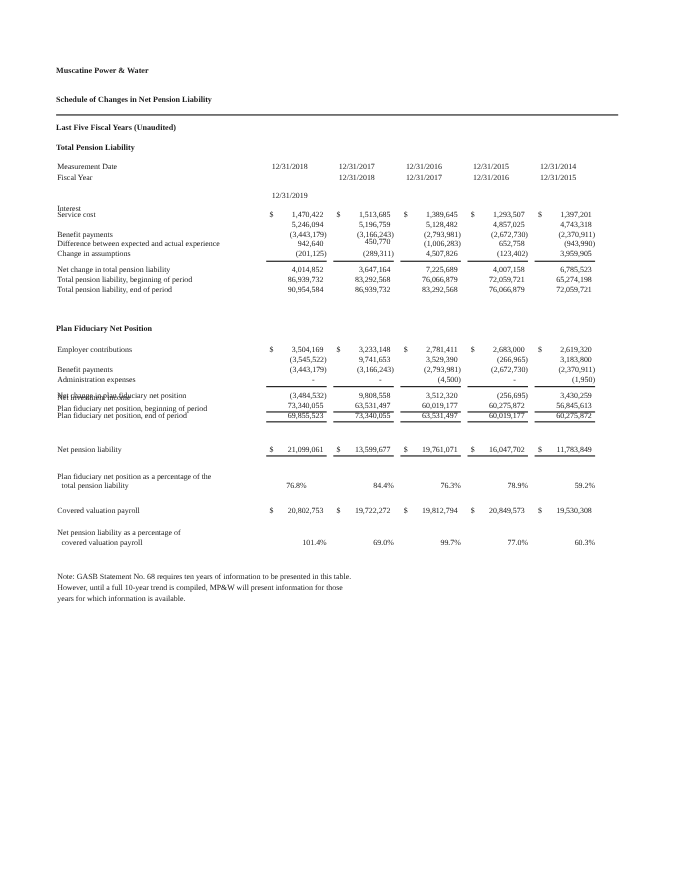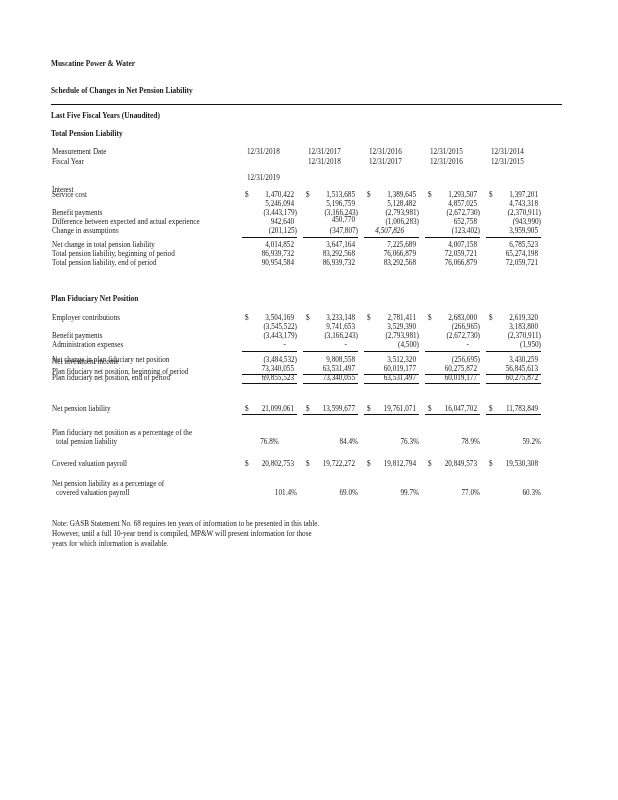--- a/index.html
+++ b/index.html
@@ -66,22 +66,22 @@
     <div class="cell" style="left:425px; top:209px; padding-right:0px; box-sizing:border-box;"><span>(2,672,730)</span></div>
     <div class="cell" style="left:486px; top:209px; padding-right:0px; box-sizing:border-box;"><span>(2,370,911)</span></div>
     <div class="lbl" style="top:218px;">Difference between expected and actual experience</div>
     <div class="cell" style="left:242px; top:218px; padding-right:3px; box-sizing:border-box;"><span>942,640</span></div>
     <div class="cell" style="left:303px; top:216px; padding-right:3px; box-sizing:border-box;"><span>450,770</span></div>
     <div class="cell" style="left:364px; top:218px; padding-right:0px; box-sizing:border-box;"><span>(1,006,283)</span></div>
     <div class="cell" style="left:425px; top:218px; padding-right:3px; box-sizing:border-box;"><span>652,758</span></div>
     <div class="cell" style="left:486px; top:218px; padding-right:0px; box-sizing:border-box;"><span>(943,990)</span></div>
     <div class="lbl" style="top:227px;">Change in assumptions</div>
     <div class="cell" style="left:242px; top:227px; padding-right:0px; box-sizing:border-box;"><span>(201,125)</span></div>
-    <div class="cell" style="left:303px; top:227px; padding-right:0px; box-sizing:border-box;"><span>(347,807)</span></div>
-    <div class="cell" style="left:352px; top:227px; padding-right:3px; box-sizing:border-box;font-style:italic;"><span>4,507,826</span></div>
+    <div class="cell" style="left:303px; top:227px; padding-right:0px; box-sizing:border-box;"><span>(289,311)</span></div>
+    <div class="cell" style="left:364px; top:227px; padding-right:3px; box-sizing:border-box;"><span>4,507,826</span></div>
     <div class="cell" style="left:425px; top:227px; padding-right:0px; box-sizing:border-box;"><span>(123,402)</span></div>
     <div class="cell" style="left:486px; top:227px; padding-right:3px; box-sizing:border-box;"><span>3,959,905</span></div>
     <div class="uline" style="left:242px; top:237px;"></div>
     <div class="uline" style="left:303px; top:237px;"></div>
     <div class="uline" style="left:364px; top:237px;"></div>
     <div class="uline" style="left:425px; top:237px;"></div>
     <div class="uline" style="left:486px; top:237px;"></div>
     <div class="lbl" style="top:241px;">Net change in total pension liability</div>
     <div class="cell" style="left:242px; top:241px; padding-right:3px; box-sizing:border-box;"><span>4,014,852</span></div>
     <div class="cell" style="left:303px; top:241px; padding-right:3px; box-sizing:border-box;"><span>3,647,164</span></div>

